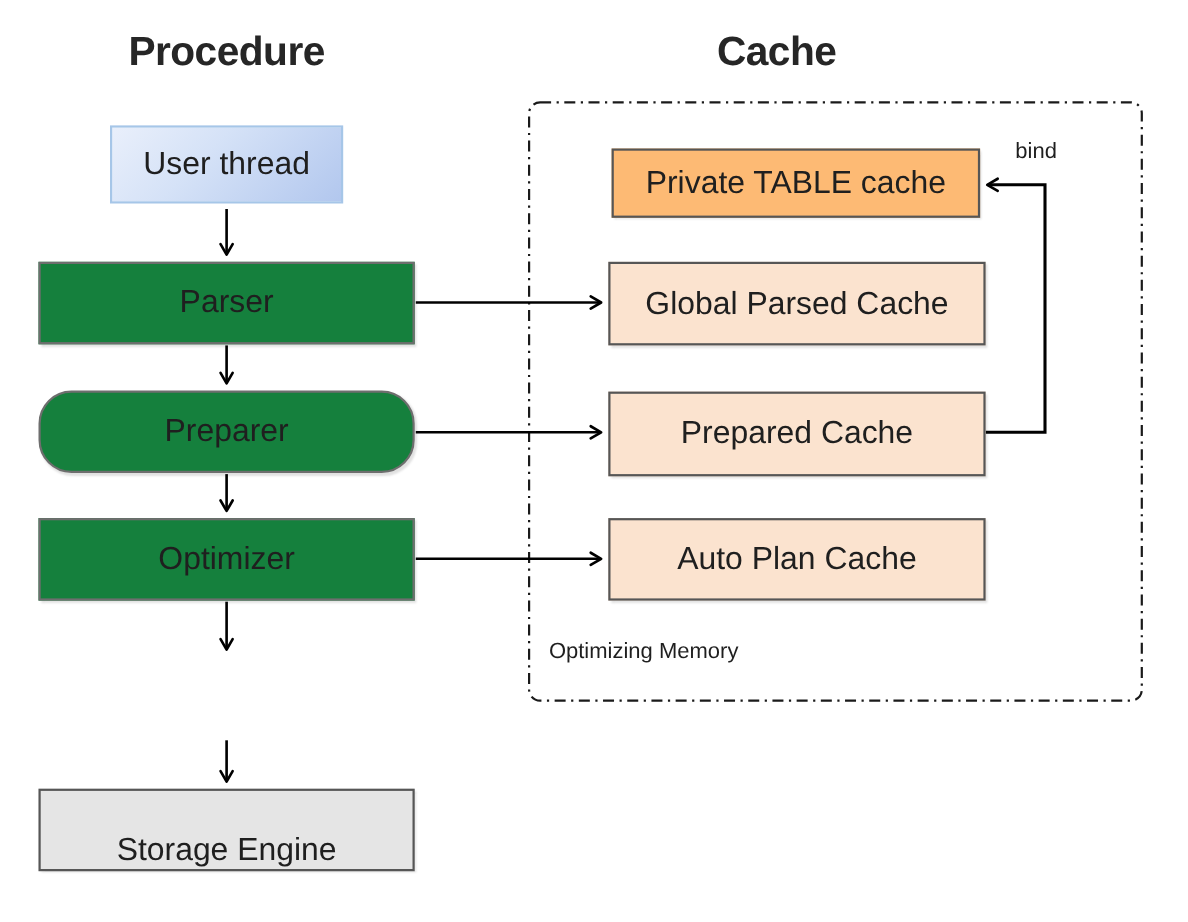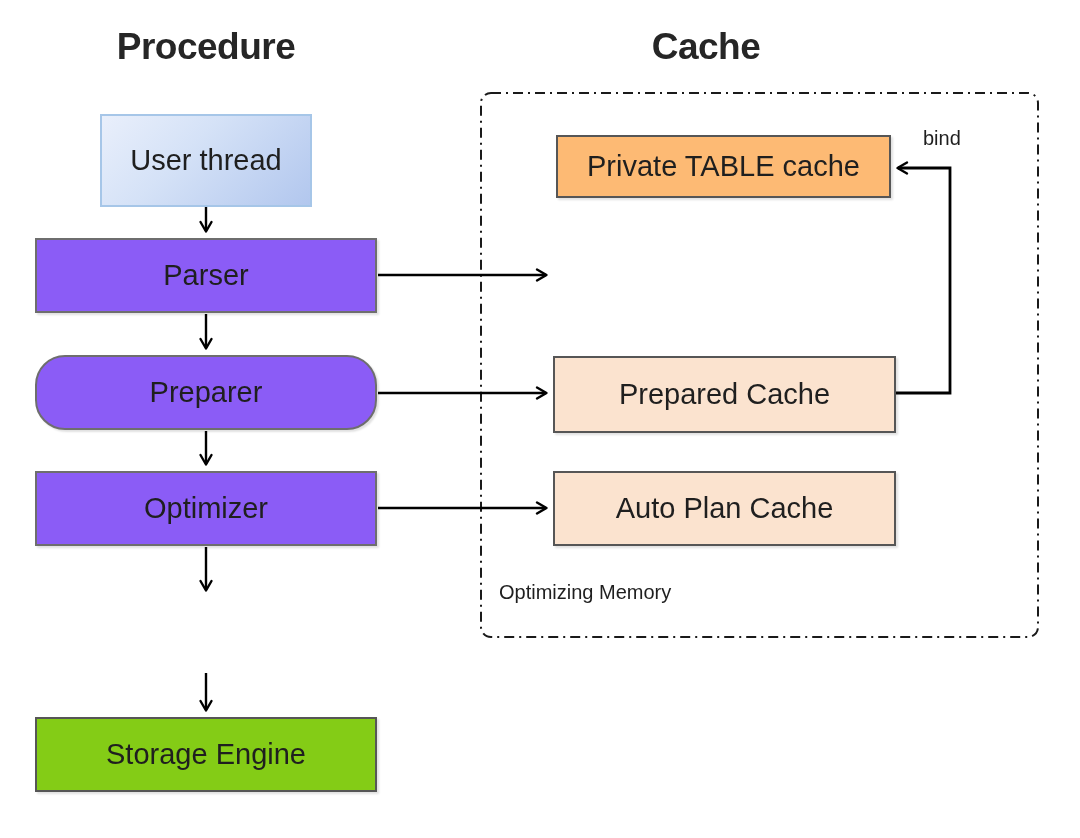--- a/index.html
+++ b/index.html
@@ -33,24 +33,24 @@
     border: 2px solid #5f5f5f;
     box-sizing: border-box;
     box-shadow: 2px 2px 2px rgba(0,0,0,0.12);
     text-align: center;
   }
   .node-blue {
     background: linear-gradient(135deg, #e9effb 0%, #d5e2f7 40%, #b2c7ee 100%);
     border: 2px solid #a6c6e8;
     box-shadow: none;
   }
-  .node-cream  { background: #8b5cf6; border-color: #6e6e6e; }
+  .node-cream  { background: #15803d; border-color: #6e6e6e; }
   .node-peach  { background: #fbe3cf; border-color: #565656; }
   .node-green  { background: #fdba74; border-color: #565656; }
-  .node-gray   { background: #84cc16; border-color: #565656; }
+  .node-gray   { background: #e5e5e5; border-color: #565656; align-items: flex-end; }
   .float-label {
     position: absolute;
     font-size: 20px;
     color: #1f1f1f;
     white-space: nowrap;
   }
   svg.overlay {
     position: absolute;
     left: 0;
     top: 0;
@@ -82,21 +82,21 @@
     <line x1="206" y1="547" x2="206" y2="590" stroke="#000" stroke-width="2.4" marker-end="url(#chev)"></line>
     <line x1="206" y1="673" x2="206" y2="710" stroke="#000" stroke-width="2.4" marker-end="url(#chev)"></line>
 
     <line x1="378" y1="275" x2="546" y2="275" stroke="#000" stroke-width="2.4" marker-end="url(#chev)"></line>
     <line x1="378" y1="393" x2="546" y2="393" stroke="#000" stroke-width="2.4" marker-end="url(#chev)"></line>
     <line x1="378" y1="508" x2="546" y2="508" stroke="#000" stroke-width="2.4" marker-end="url(#chev)"></line>
 
     <path d="M896,393 L950,393 L950,168 L898,168" fill="none" stroke="#000" stroke-width="2.8" marker-end="url(#chev)"></path>
   </svg>
 
-  <div class="node node-blue" style="left:100px; top:114px; width:212px; height:93px;">
+  <div class="node node-blue" style="left:100px; top:114px; width:212px; height:71px;">
     <span>User thread</span>
   </div>
 
   <div class="node node-cream" style="left:35px; top:238px; width:342px; height:75px;">
     <span>Parser</span>
   </div>
 
   <div class="node node-cream" style="left:35px; top:355px; width:342px; height:75px;border-radius:30px;">
     <span>Preparer</span>
   </div>
@@ -107,20 +107,23 @@
 
 
   <div class="node node-gray" style="left:35px; top:717px; width:342px; height:75px;">
     <span>Storage Engine</span>
   </div>
 
   <div class="node node-green" style="left:556px; top:135px; width:335px; height:63px;">
     <span>Private TABLE cache</span>
   </div>
 
+  <div class="node node-peach" style="left:553px; top:238px; width:343px; height:76px;">
+    <span>Global Parsed Cache</span>
+  </div>
 
   <div class="node node-peach" style="left:553px; top:356px; width:343px; height:77px;">
     <span>Prepared Cache</span>
   </div>
 
   <div class="node node-peach" style="left:553px; top:471px; width:343px; height:75px;">
     <span>Auto Plan Cache</span>
   </div>
 
   <div class="float-label" style="left:923px; top:127px;">bind</div>

